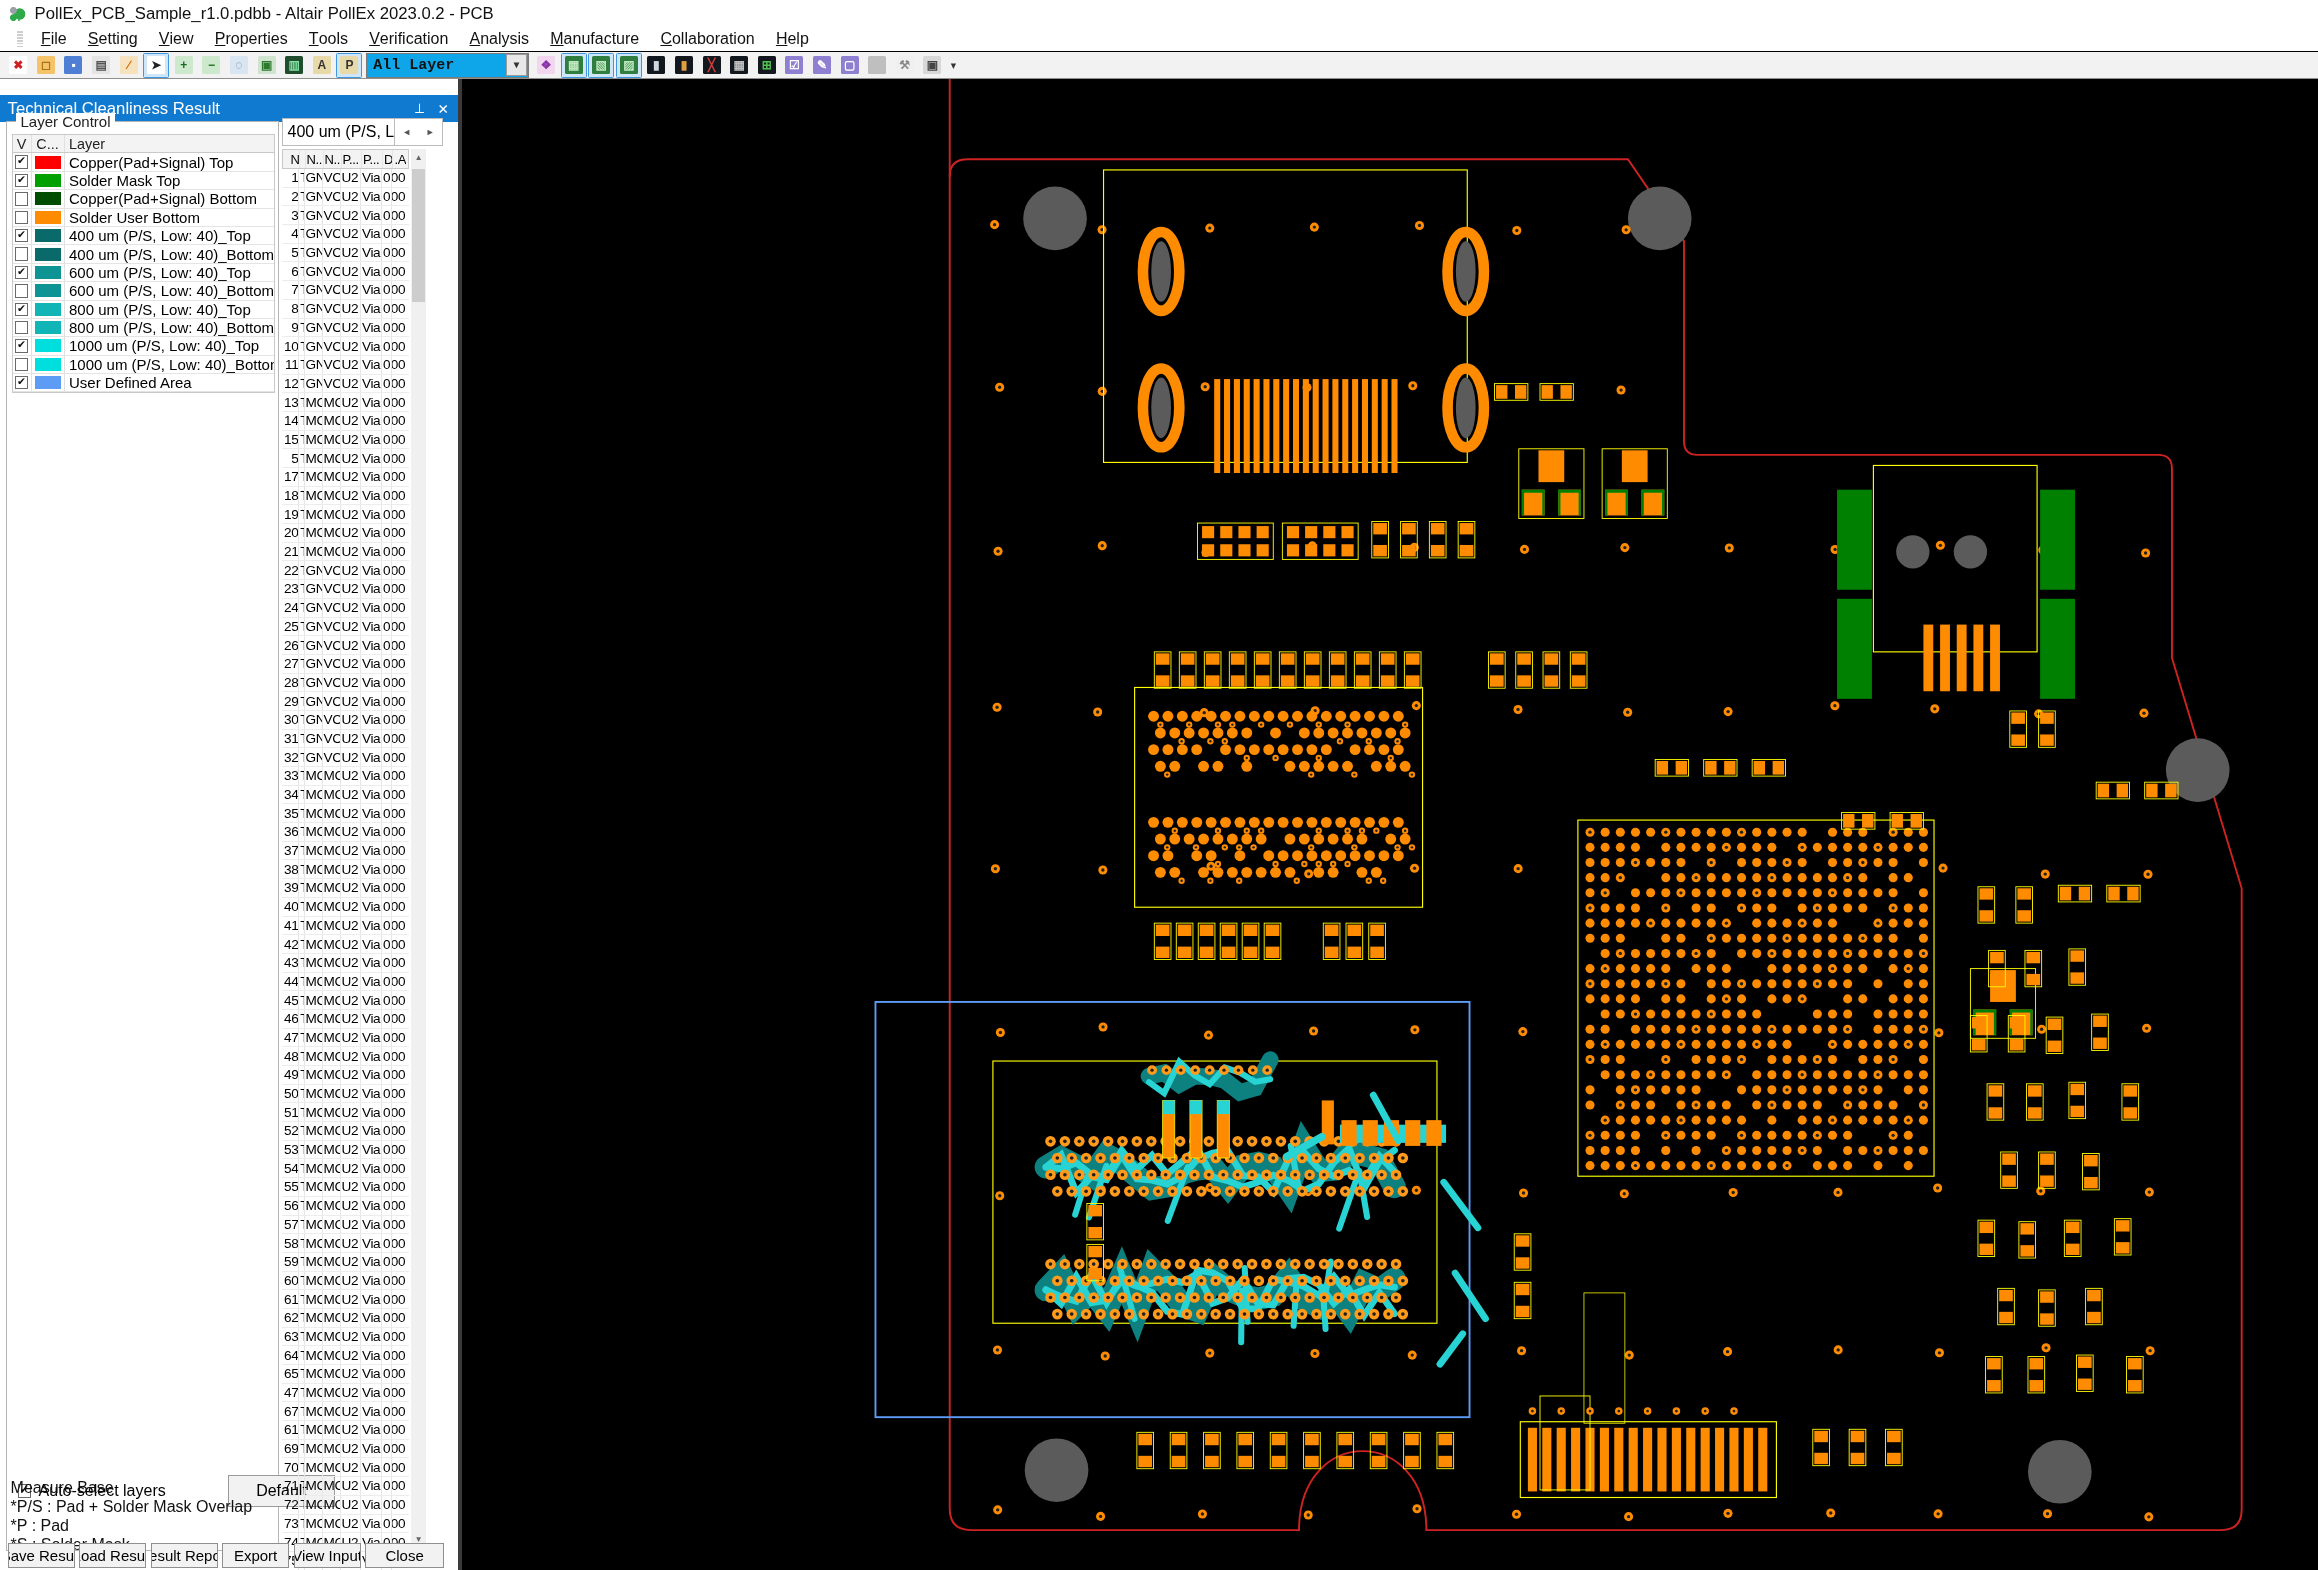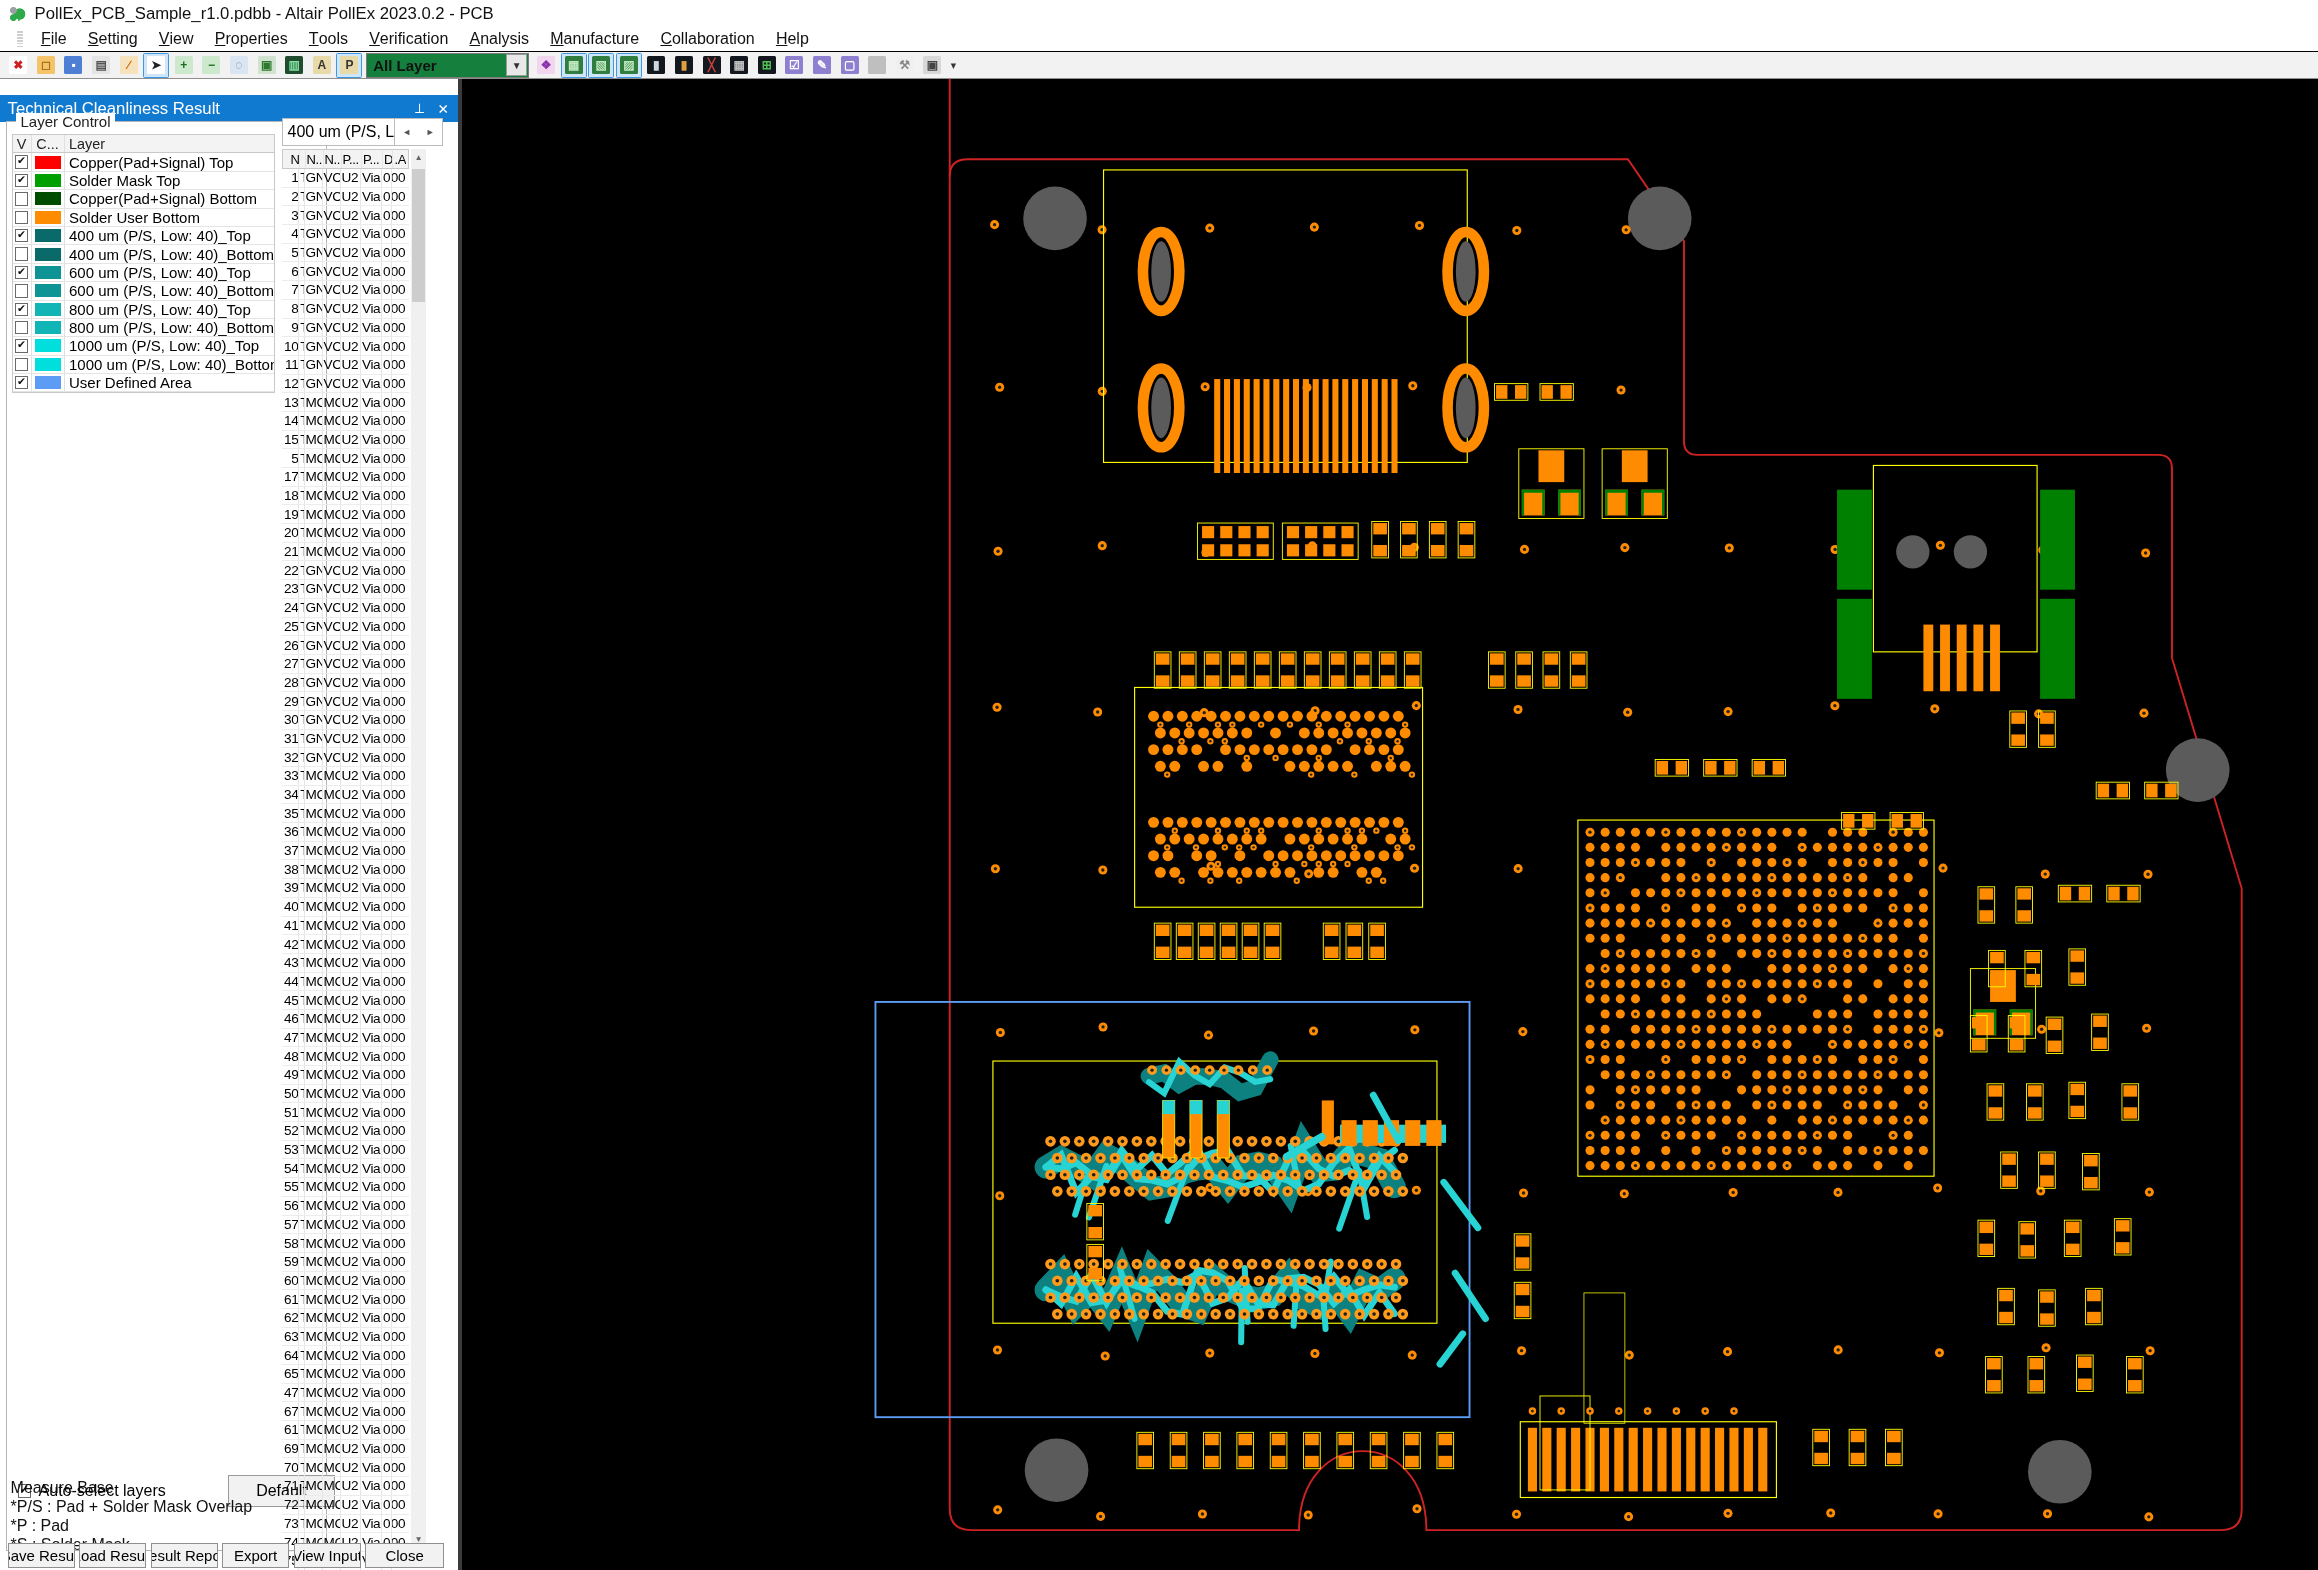--- a/index.html
+++ b/index.html
@@ -19,34 +19,34 @@
   .gripper{width:6px;height:16.7px;margin-right:7.6px;background:repeating-linear-gradient(#cfcfcf 0 1.5px,#fff 1.5px 3px);}
   .menu-item{font-size:16px;color:#111;padding:0 10.6px;height:100%;display:flex;align-items:center;cursor:default;}
   .menu-item u{text-decoration:underline;}
   #toolbar{position:absolute;left:0;top:52px;width:2319px;height:27px;background:#f2f2f2;
            border-bottom:1.5px solid #8f8f8f;display:flex;align-items:center;padding-left:4.5px;box-sizing:border-box;}
   .ticon{width:24px;height:23px;margin:0 0.8px;display:flex;align-items:center;justify-content:center;
          border:0.8px solid transparent;border-radius:1.5px;}
   .ticon.sel{border:0.8px solid #3f97e0;background:#cfe6f8;}
   .ticon .glyph{width:18px;height:18px;display:flex;align-items:center;justify-content:center;
                 font-size:12px;font-weight:bold;border-radius:1.5px;}
-  #all-layer-combo{width:161px;height:23px;background:#15803d;border:0.8px solid #7a7a7a;display:flex;
-                   align-items:center;margin:0 3px;position:relative;}
+  #all-layer-combo{width:161px;height:23px;background:#0ea5e9;border:0.8px solid #7a7a7a;display:flex;
+                   align-items:center;margin:0 3px;position:relative;font-family:Liberation Mono, monospace;}
   #all-layer-combo .val{flex:1;font-size:15px;font-weight:bold;padding-left:6px;color:#111;}
   #all-layer-combo .arrow{width:19.7px;height:19.7px;margin-right:0.8px;background:#e8e8e8;border:0.8px solid #9a9a9a;
                    display:flex;align-items:center;justify-content:center;font-size:9.9px;color:#333;}
   #toolbar-overflow{font-size:10.6px;color:#333;margin-left:4.5px;}
   
   #panel{position:absolute;left:0;top:79px;width:462px;height:1492px;background:#fff;
          border-right:4.5px solid #3a3a3a;box-sizing:border-box;}
   #panel-header{position:absolute;left:0;top:16px;width:100%;height:27px;background:#1079d0;color:#fff;
                 font-size:16.7px;display:flex;align-items:center;padding-left:7.6px;box-sizing:border-box;}
   #panel-header .hicons{margin-left:auto;display:flex;gap:13.6px;padding-right:9px;font-size:13.6px;}
   #panel-header .hicons span{cursor:pointer;}
-  #layer-group{position:absolute;left:6px;top:42px;width:271px;height:1428px;border:0.8px solid #b5b5b5;padding-left:48px;}
+  #layer-group{position:absolute;left:6px;top:42px;width:271px;height:1428px;border:0.8px solid #b5b5b5;}
   #layer-group-label{position:absolute;left:9px;top:-9px;background:#fff;padding:0 4.5px;font-size:15px;color:#222;}
   #layer-table{position:absolute;left:4.5px;top:12px;width:261px;border:0.8px solid #c9c9c9;font-size:15px;}
   .lt-row{display:flex;height:17.4px;border-bottom:0.8px solid #e4e4e4;align-items:center;}
   .lt-head{background:#f3f3f3;font-size:14.4px;color:#222;border-bottom:0.8px solid #c9c9c9;}
   .lt-v{width:18px;text-align:center;border-right:0.8px solid #e0e0e0;height:100%;display:flex;align-items:center;justify-content:center;}
   .lt-c{width:32px;border-right:0.8px solid #e0e0e0;height:100%;display:flex;align-items:center;justify-content:center;}
   .lt-n{flex:1;padding-left:4.5px;white-space:nowrap;overflow:hidden;}
   .cb{width:11.4px;height:11.4px;border:0.8px solid #6a6a6a;background:#fff;font-size:10.6px;line-height:9.9px;
       text-align:center;color:#111;}
   .swatch{width:26px;height:13px;}

